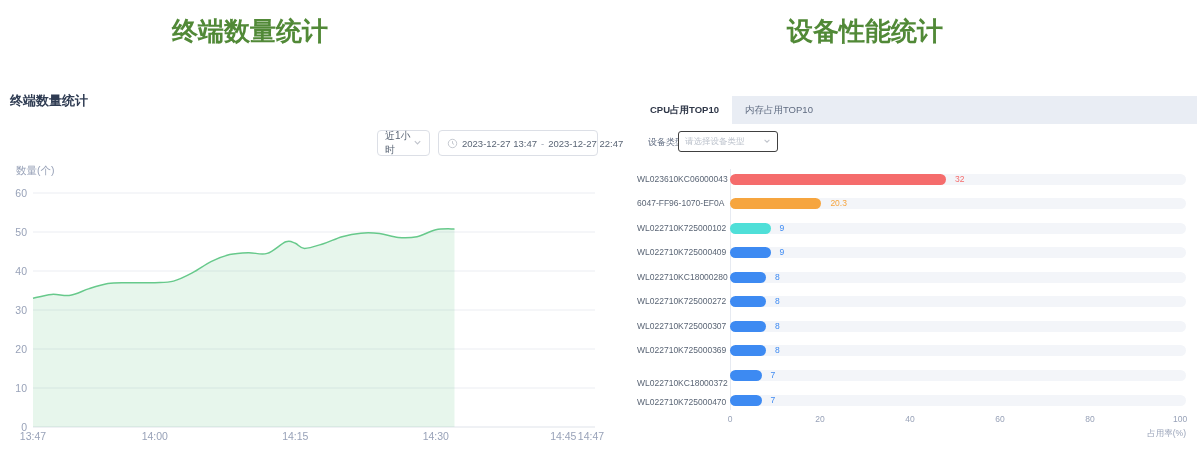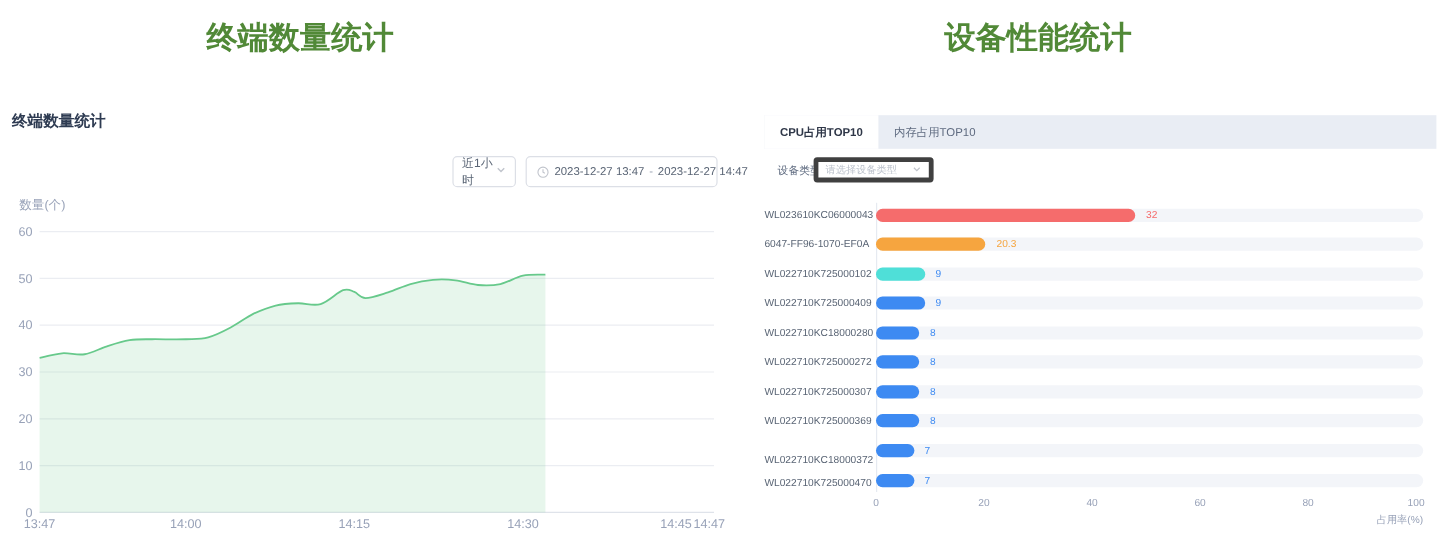--- a/index.html
+++ b/index.html
@@ -17,21 +17,21 @@
         font-size:9.5px;color:#5a6575;background:#fff;white-space:nowrap;cursor:pointer;}
   .legend{position:absolute;left:8px;top:146px;display:flex;gap:16px;font-size:11px;color:#5e6d82;}
   .legend-item{display:flex;align-items:center;gap:4px;cursor:pointer;}
   #line-chart{position:absolute;left:0;top:162px;}
   .tabs{position:absolute;left:637px;top:96px;width:560px;height:28px;background:#e9edf4;
         display:flex;align-items:stretch;font-size:9.5px;color:#5f6b80;}
   .tab{display:flex;align-items:center;padding:0 13px;cursor:pointer;white-space:nowrap;}
   .tab.active{background:#fff;font-weight:bold;color:#2f3748;}
   .devtype-label{position:absolute;left:648px;top:135px;font-size:9px;color:#5f6b80;line-height:14px;}
   .devtype-select{position:absolute;left:678px;top:131px;width:100px;height:21px;box-sizing:border-box;
-        border:4px solid #404040;border-radius:3px;display:flex;align-items:center;justify-content:space-between;
+        border:1px solid #404040;border-radius:3px;display:flex;align-items:center;justify-content:space-between;
         padding:0 6px;font-size:8.5px;color:#bcc2cc;background:#fff;cursor:pointer;white-space:nowrap;}
   #bar-chart{position:absolute;left:637px;top:165px;width:563px;height:290px;}
   .bar-row-label{position:absolute;left:0;width:86px;font-size:8.5px;line-height:11px;color:#5a6575;
         text-align:left;white-space:nowrap;}
   .bar-track{position:absolute;left:93px;width:456px;height:11px;border-radius:5.5px;background:#f3f5f9;}
   .bar-fill{position:absolute;left:93px;height:11px;border-radius:5.5px;}
   .bar-value{position:absolute;font-size:8.5px;line-height:11px;}
   .bar-axis{position:absolute;left:93px;top:4px;width:1px;height:241px;background:#e6eaf1;}
   .bar-xtick{position:absolute;width:40px;text-align:center;font-size:8.5px;color:#98a2b8;}
   .bar-xtitle{position:absolute;font-size:8.5px;color:#98a2b8;width:80px;text-align:right;}
@@ -55,21 +55,21 @@
 
   <div class="date-box">
     <span style="display:flex;">
       <svg width="11" height="11" viewBox="0 0 12 12">
           <circle cx="6" cy="6" r="4.6" stroke="#c0c4cc" fill="none" stroke-width="1"></circle>
           <path d="M6 3.4 V6 L7.7 7" stroke="#c0c4cc" fill="none" stroke-width="1"></path>
         </svg>
     </span>
     <span>2023-12-27 13:47</span>
     <span style="color:#9aa3b2;">-</span>
-    <span>2023-12-27 14:47</span>
+    <span>2023-12-27 22:47</span>
   </div>
 
   <svg id="line-chart" width="612" height="292">
       <line x1="33" y1="265" x2="595" y2="265" stroke="#dfe3ea" stroke-width="1"></line>
       <text x="27" y="268.5" text-anchor="end" fill="#98a2b8" font-size="10.5">0</text>
       <line x1="33" y1="226" x2="595" y2="226" stroke="#ebedf2" stroke-width="1"></line>
       <text x="27" y="229.5" text-anchor="end" fill="#98a2b8" font-size="10.5">10</text>
       <line x1="33" y1="187" x2="595" y2="187" stroke="#ebedf2" stroke-width="1"></line>
       <text x="27" y="190.5" text-anchor="end" fill="#98a2b8" font-size="10.5">20</text>
       <line x1="33" y1="148" x2="595" y2="148" stroke="#ebedf2" stroke-width="1"></line>

